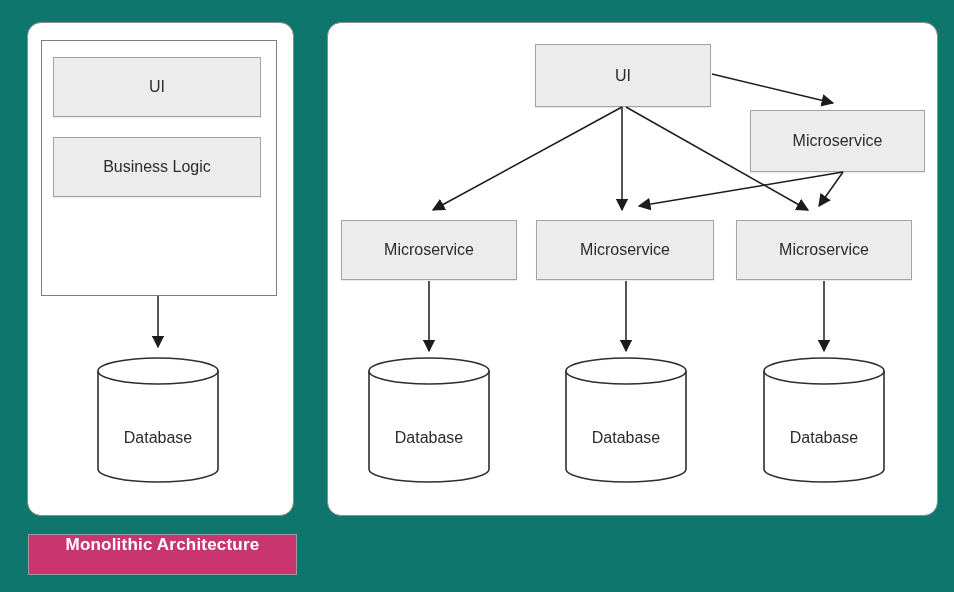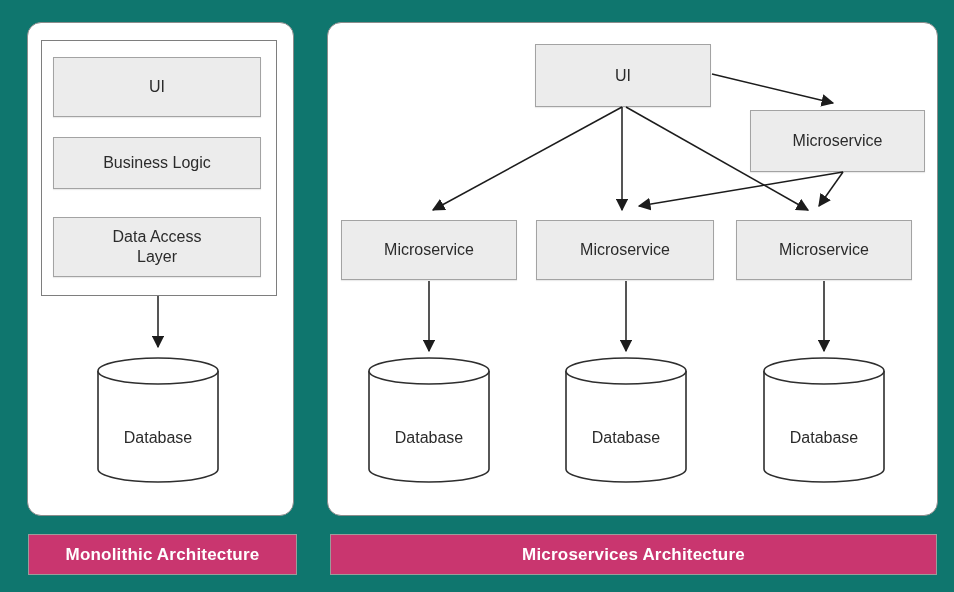--- a/index.html
+++ b/index.html
@@ -39,21 +39,21 @@
     justify-content: center;
     text-align: center;
     font-size: 16px;
     color: #2b2b2b;
     box-shadow: 0 1px 1px rgba(0,0,0,0.08);
   }
   .node .wrap-narrow { max-width: 104px; line-height: 1.25; }
 
   
   .n-ui-left  { left: 53px; top: 57px;  width: 208px; height: 60px; }
-  .n-bl       { left: 53px; top: 137px; width: 208px; height: 52px; }
+  .n-bl       { left: 53px; top: 137px; width: 208px; height: 60px; }
   .n-dal      { left: 53px; top: 217px; width: 208px; height: 60px; }
 
   
   .n-ui-right { left: 535px; top: 44px;  width: 176px; height: 63px; }
   .n-ms-top   { left: 750px; top: 110px; width: 175px; height: 62px; }
   .n-ms-1     { left: 341px; top: 220px; width: 176px; height: 60px; }
   .n-ms-2     { left: 536px; top: 220px; width: 178px; height: 60px; }
   .n-ms-3     { left: 736px; top: 220px; width: 176px; height: 60px; }
 
   .overlay {
@@ -63,21 +63,20 @@
   }
 
   .banner {
     position: absolute;
     top: 534px;
     height: 41px;
     background: #c9366f;
     border: 1px solid #9b9b9b;
     box-sizing: border-box;
     display: flex;
-    align-items: center;
     justify-content: center;
     color: #ffffff;
     font-weight: bold;
     font-size: 17px;
     letter-spacing: 0.2px;
   }
   .banner.left  { left: 28px;  width: 269px; }
   .banner.right { left: 330px; width: 607px; }
 
   svg text {
@@ -94,23 +93,20 @@
   <div class="panel left"></div>
   <div class="panel right"></div>
 
   <div class="mono-container"></div>
 
   <div class="node n-ui-left">
     <span>UI</span>
   </div>
   <div class="node n-bl">
     <span>Business Logic</span>
-  </div>
-  <div class="node n-dal">
-    <span class="wrap-narrow">Data Access Layer</span>
   </div>
 
   <div class="node n-ui-right">
     <span>UI</span>
   </div>
   <div class="node n-ms-top">
     <span>Microservice</span>
   </div>
   <div class="node n-ms-1">
     <span>Microservice</span>
@@ -162,17 +158,14 @@
     <g>
       <path d="M764 371 L764 469 A60 13 0 0 0 884 469 L884 371" fill="#ffffff" stroke="#2e2e2e" stroke-width="1.6"></path>
       <ellipse cx="824" cy="371" rx="60" ry="13" fill="#ffffff" stroke="#2e2e2e" stroke-width="1.6"></ellipse>
       <text x="824" y="443" text-anchor="middle">Database</text>
     </g>
   </svg>
 
   <div class="banner left">
     <span>Monolithic Architecture</span>
   </div>
-  <div class="banner right">
-    <span>Microservices Architecture</span>
-  </div>
 
 </div>
 
 </body></html>

